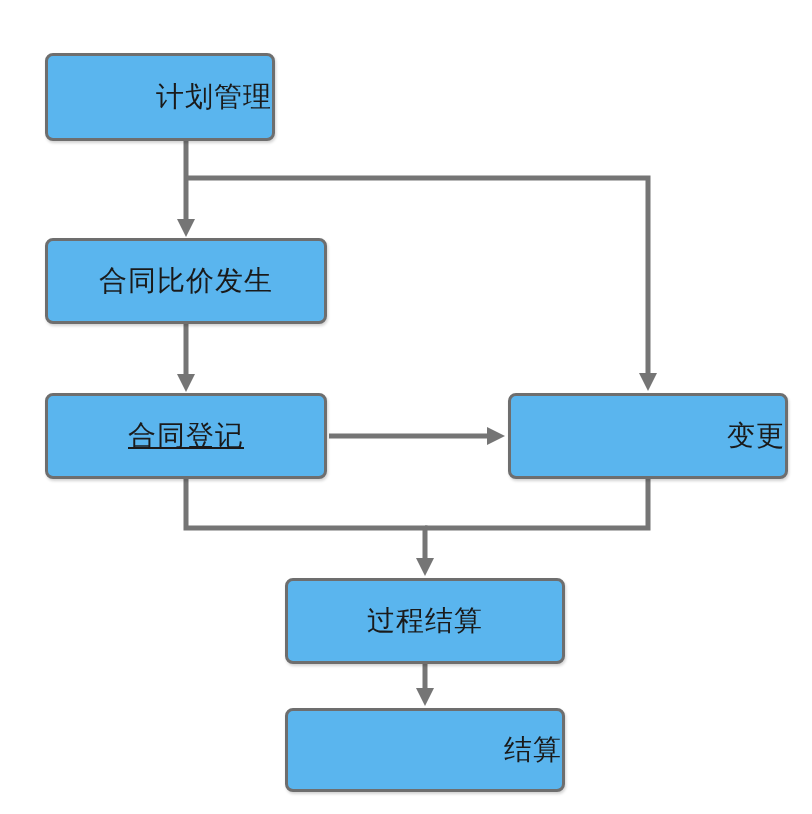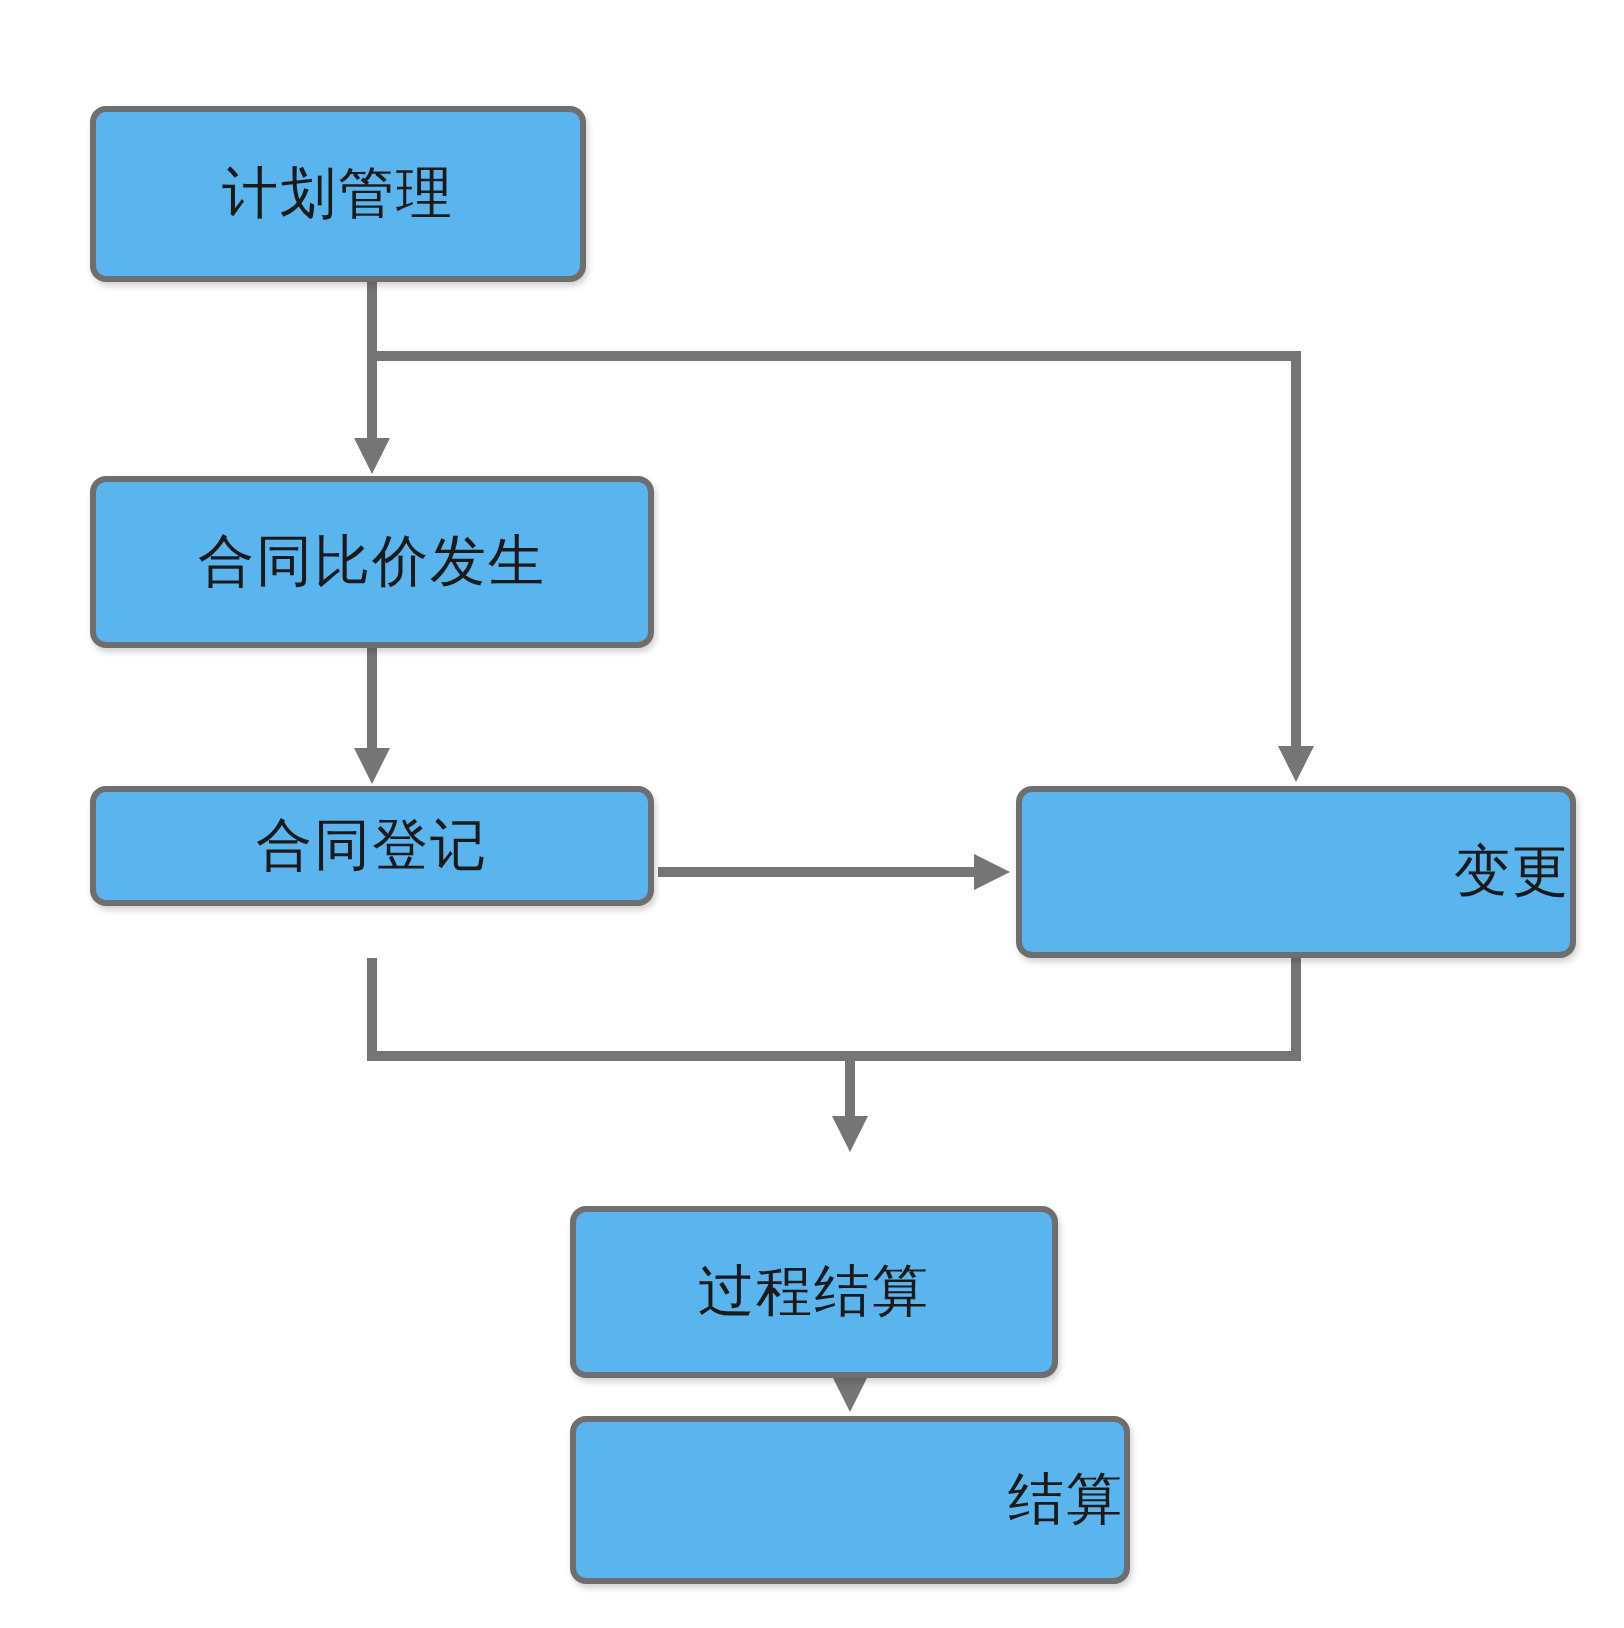--- a/index.html
+++ b/index.html
@@ -40,25 +40,25 @@
     background: var(--node-fill, #5ab5ee);
     border: 3px solid var(--node-border, #6e6e6e);
     border-radius: 8px;
     box-sizing: border-box;
     box-shadow: 1px 2px 3px rgba(0,0,0,0.18);
     color: var(--text, #1a1a1a);
     font-size: 28px;
     letter-spacing: 1px;
   }
   
-  [data-name="node-plan"]               { left: 45px;  top: 53px;  width: 248px; height: 88px; }
+  [data-name="node-plan"]               { left: 45px;  top: 53px;  width: 230px; height: 88px; justify-content: flex-end; }
   [data-name="node-price-compare"]      { left: 45px;  top: 238px; width: 282px; height: 86px; }
-  [data-name="node-contract-register"]  { left: 45px;  top: 393px; width: 282px; height: 60px; }
+  [data-name="node-contract-register"]  { left: 45px;  top: 393px; width: 282px; height: 86px; text-decoration: underline; }
   [data-name="node-change"]             { left: 508px; top: 393px; width: 280px; height: 86px; justify-content: flex-end; }
-  [data-name="node-process-settlement"] { left: 285px; top: 603px; width: 244px; height: 86px; }
+  [data-name="node-process-settlement"] { left: 285px; top: 578px; width: 280px; height: 86px; }
   [data-name="node-settlement"]         { left: 285px; top: 708px; width: 280px; height: 84px; justify-content: flex-end; }
 </style>
 </head>
 <body>
 
 <div class="canvas" data-name="flowchart-canvas" style="--node-fill: #5AB5EE; --node-border: #6E6E6E; --connector: #757575; --text: #1A1A1A; --bg: #FFFFFF;">
 
   <svg class="edges-svg" data-name="flowchart-edges" viewBox="0 0 812 814" xmlns="http://www.w3.org/2000/svg">
 
     <g data-name="edge-plan-to-price-compare">

